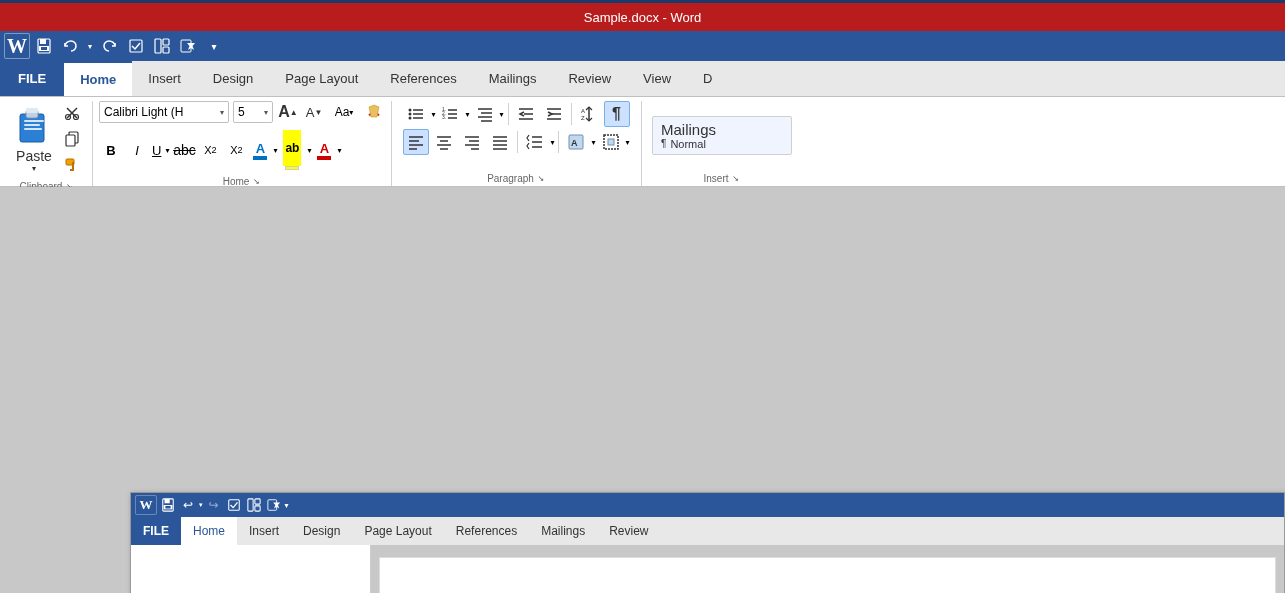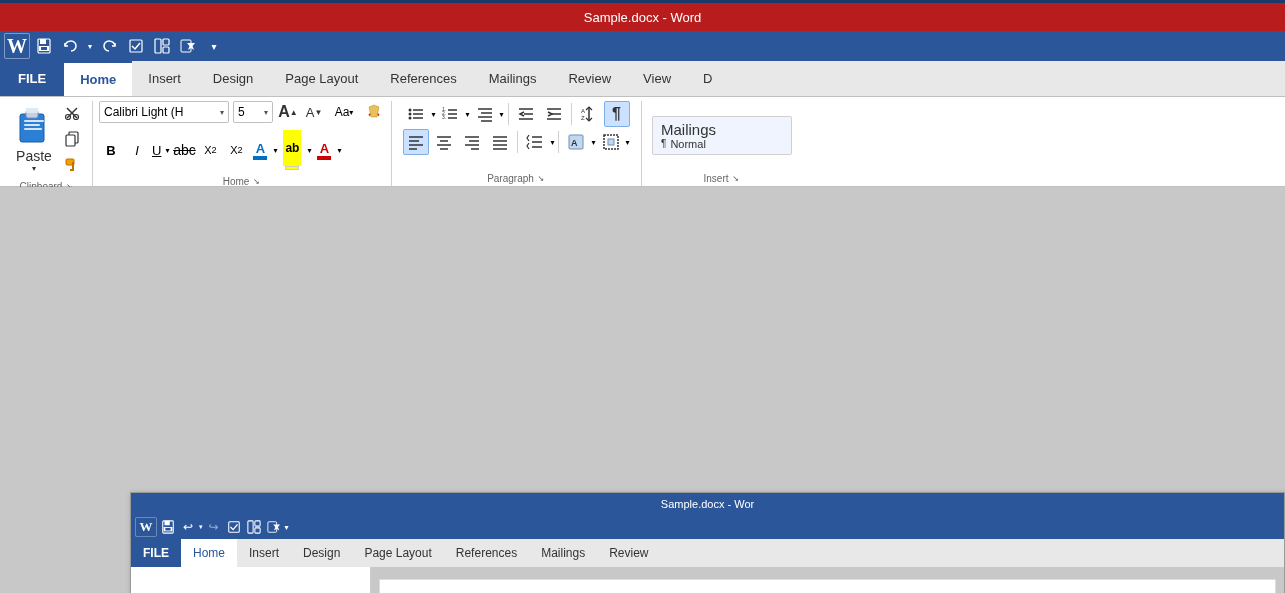--- a/index.html
+++ b/index.html
@@ -592,23 +592,20 @@
       <span class="group-expand">↘</span>
     </div>
   </div>
 
 </div>
 
 <div class="main-area" style="background:#c8c8c8; height:calc(593px - 28px - 30px - 36px - 90px - 1px); position:relative;">
 
   <div class="word-window-back">
 
-    <div style="background:#2b579a; height:22px; display:flex; align-items:center; justify-content:center; color:white; font-size:11px;">
-      <span>Sample.docx - Wor</span>
-    </div>
 
     <div style="background:#2b579a; height:24px; display:flex; align-items:center; padding:0 4px; gap:2px;">
       <div style="width:22px; height:20px; background:#2b579a; border:1px solid rgba(255,255,255,0.3); border-radius:2px; display:flex; align-items:center; justify-content:center;">
         <span style="font-size:13px; font-weight:bold; color:white; font-family:'Times New Roman',serif;">W</span>
       </div>
       <div style="width:18px; height:18px; display:flex; align-items:center; justify-content:center; cursor:pointer;">
         <svg width="14" height="14" viewBox="0 0 16 16" fill="white">
             <rect x="2" y="1" width="12" height="14" rx="1" fill="none" stroke="white" stroke-width="1.2"></rect>
             <rect x="4" y="1" width="6" height="5" fill="white"></rect>
             <rect x="3" y="8" width="10" height="5" fill="white"></rect>

